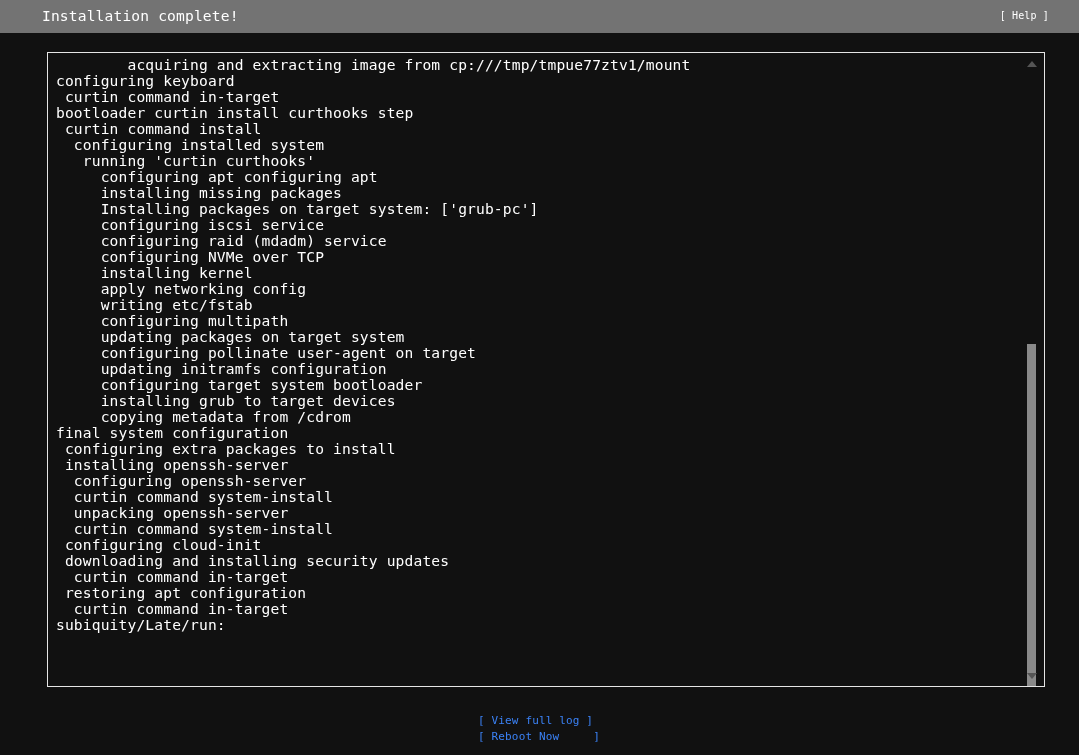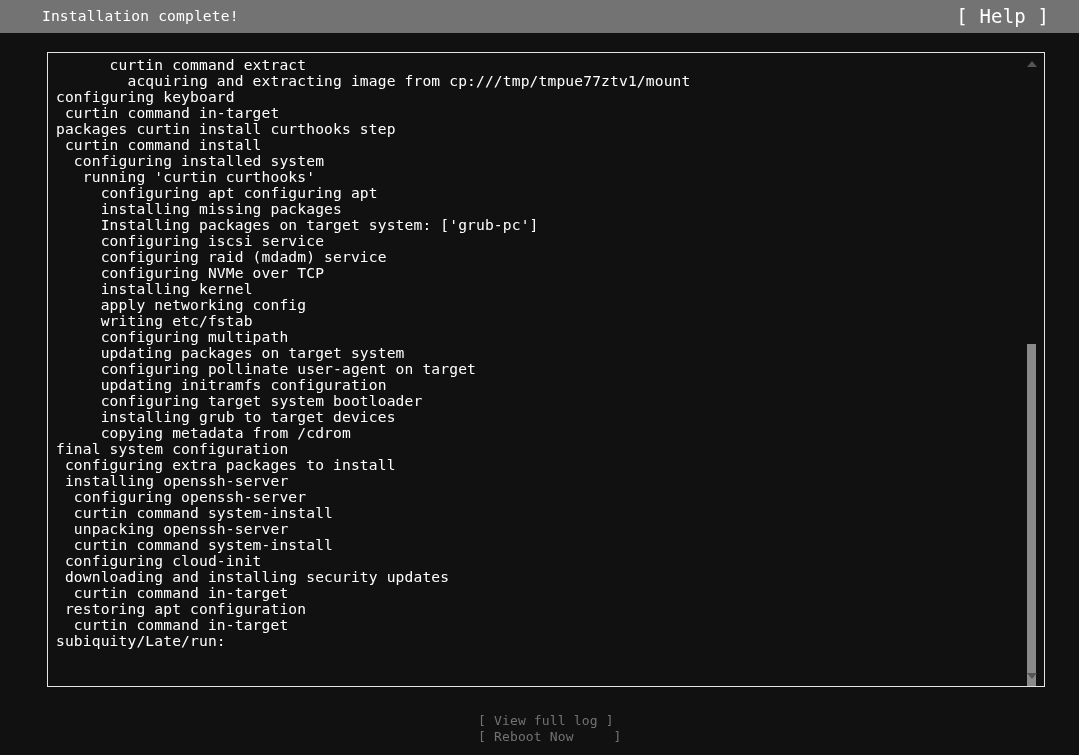--- a/index.html
+++ b/index.html
@@ -34,21 +34,21 @@
     font-size: 14.6px;
     line-height: 18px;
     letter-spacing: 0.15px;
     color: #ffffff;
     white-space: pre;
   }
   .header-help {
     position: absolute;
     right: 30px;
     top: 7px;
-    font-size: 19px;
+    font-size: 10px;
     line-height: 18px;
     letter-spacing: 0.15px;
     color: #ffffff;
     white-space: pre;
     cursor: pointer;
     margin-left: 32px;
   }
 
   
   .log-panel {
@@ -127,46 +127,45 @@
     cursor: pointer;
   }
 
   
   .buttons {
     position: absolute;
     left: 478px;
     top: 713px;
   }
   .btn {
-    font-size: 13px;
+    font-size: 11px;
     line-height: 16px;
     height: 16px;
     letter-spacing: 0.15px;
     white-space: pre;
-    color: #737373;
+    color: #3b82f6;
     cursor: pointer;
     display: block;
   }
 </style>
 </head>
 <body>
 
 <div class="header">
   <div class="header-title">Installation complete!</div>
   <div class="header-help">[ Help ]</div>
 </div>
 
 <div class="log-panel">
 
   <div class="log-body">
-      <div class="log-line">      curtin command extract</div>
       <div class="log-line">        acquiring and extracting image from cp:///tmp/tmpue77ztv1/mount</div>
       <div class="log-line">configuring keyboard</div>
       <div class="log-line"> curtin command in-target</div>
-      <div class="log-line">packages curtin install curthooks step</div>
+      <div class="log-line">bootloader curtin install curthooks step</div>
       <div class="log-line"> curtin command install</div>
       <div class="log-line">  configuring installed system</div>
       <div class="log-line">   running 'curtin curthooks'</div>
       <div class="log-line">     configuring apt configuring apt</div>
       <div class="log-line">     installing missing packages</div>
       <div class="log-line">     Installing packages on target system: ['grub-pc']</div>
       <div class="log-line">     configuring iscsi service</div>
       <div class="log-line">     configuring raid (mdadm) service</div>
       <div class="log-line">     configuring NVMe over TCP</div>
       <div class="log-line">     installing kernel</div>

